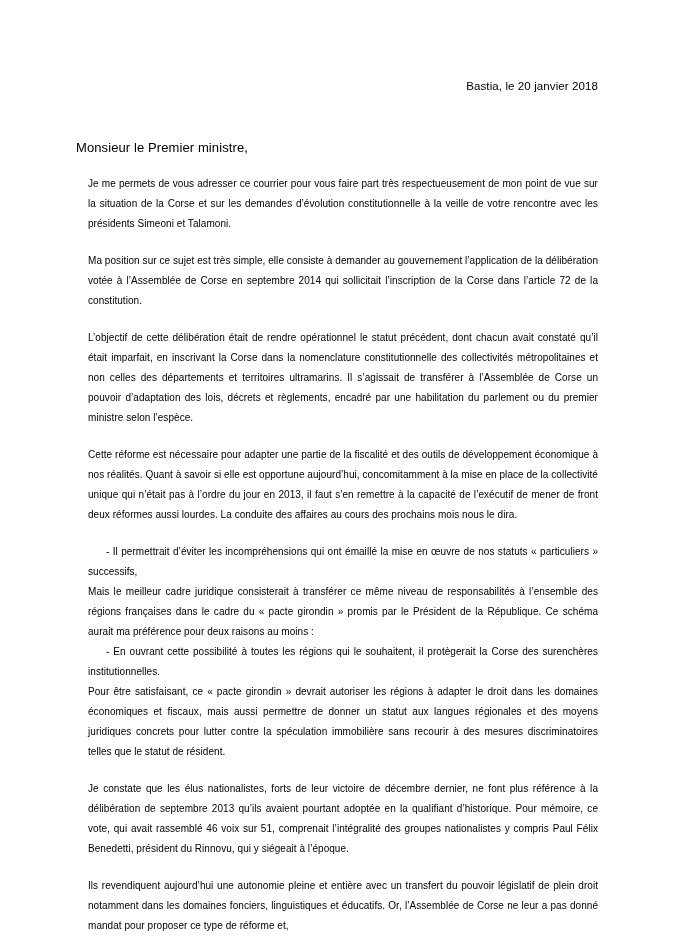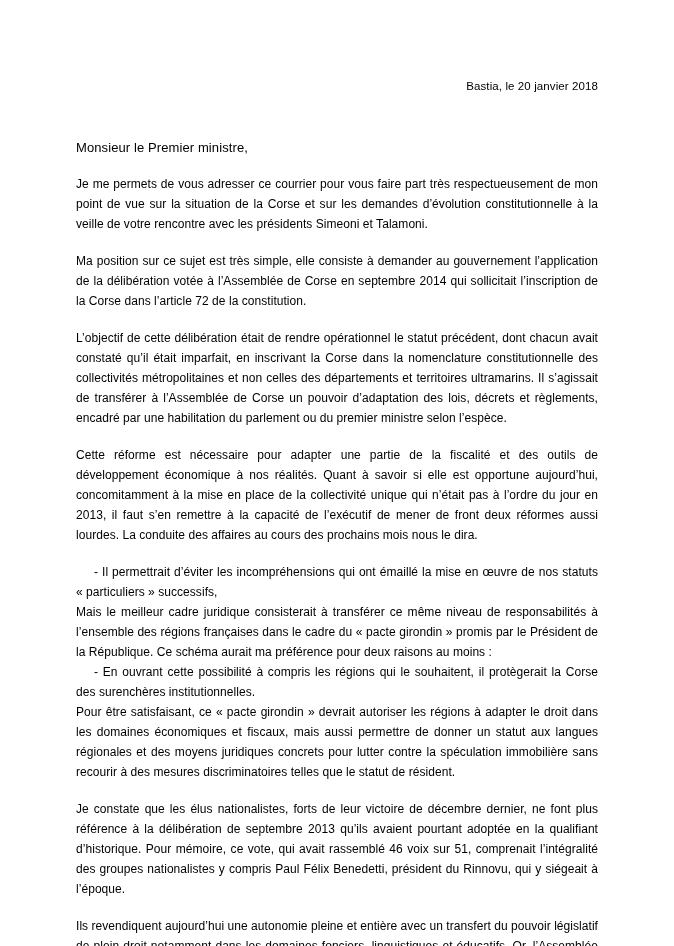--- a/index.html
+++ b/index.html
@@ -33,22 +33,22 @@
   .salutation {
     margin-top: 46px;
     font-size: 13px;
     line-height: 16px;
     letter-spacing: 0.1px;
   }
   .body-block {
     margin-top: 18px;
   }
   p.para {
-    margin: 0 0 17px 0;
-    font-size: 12px;
+    margin: 0 0 17px 12px;
+    font-size: 10px;
     line-height: 20px;
     text-align: justify;
     letter-spacing: 0.05px;
     hyphens: none;
   }
   p.para.tight {
     margin-bottom: 0;
   }
   p.para.indent {
     text-indent: 18px;
@@ -66,19 +66,19 @@
 
   <div class="salutation">Monsieur le Premier ministre,</div>
 
   <div class="body-block">
     <p class="para">Je me permets de vous adresser ce courrier pour vous faire part très respectueusement de mon point de vue sur la situation de la Corse et sur les demandes d’évolution constitutionnelle à la veille de votre rencontre avec les présidents Simeoni et Talamoni.</p>
     <p class="para">Ma position sur ce sujet est très simple, elle consiste à demander au gouvernement l’application de la délibération votée à l’Assemblée de Corse en septembre 2014 qui sollicitait l’inscription de la Corse dans l’article 72 de la constitution.</p>
     <p class="para">L’objectif de cette délibération était de rendre opérationnel le statut précédent, dont chacun avait constaté qu’il était imparfait, en inscrivant la Corse dans la nomenclature constitutionnelle des collectivités métropolitaines et non celles des départements et territoires ultramarins. Il s’agissait de transférer à l’Assemblée de Corse un pouvoir d’adaptation des lois, décrets et règlements, encadré par une habilitation du parlement ou du premier ministre selon l’espèce.</p>
     <p class="para">Cette réforme est nécessaire pour adapter une partie de la fiscalité et des outils de développement économique à nos réalités. Quant à savoir si elle est opportune aujourd’hui, concomitamment à la mise en place de la collectivité unique qui n’était pas à l’ordre du jour en 2013, il faut s’en remettre à la capacité de l’exécutif de mener de front deux réformes aussi lourdes. La conduite des affaires au cours des prochains mois nous le dira.</p>
     <p class="para tight indent">- Il permettrait d’éviter les incompréhensions qui ont émaillé la mise en œuvre de nos statuts « particuliers » successifs,</p>
     <p class="para tight">Mais le meilleur cadre juridique consisterait à transférer ce même niveau de responsabilités à l’ensemble des régions françaises dans le cadre du « pacte girondin » promis par le Président de la République. Ce schéma aurait ma préférence pour deux raisons au moins :</p>
-    <p class="para tight indent">- En ouvrant cette possibilité à compris les régions qui le souhaitent, il protègerait la Corse des surenchères institutionnelles.</p>
+    <p class="para tight indent">- En ouvrant cette possibilité à toutes les régions qui le souhaitent, il protègerait la Corse des surenchères institutionnelles.</p>
     <p class="para">Pour être satisfaisant, ce « pacte girondin » devrait autoriser les régions à adapter le droit dans les domaines économiques et fiscaux, mais aussi permettre de donner un statut aux langues régionales et des moyens juridiques concrets pour lutter contre la spéculation immobilière sans recourir à des mesures discriminatoires telles que le statut de résident.</p>
     <p class="para">Je constate que les élus nationalistes, forts de leur victoire de décembre dernier, ne font plus référence à la délibération de septembre 2013 qu’ils avaient pourtant adoptée en la qualifiant d’historique. Pour mémoire, ce vote, qui avait rassemblé 46 voix sur 51, comprenait l’intégralité des groupes nationalistes y compris Paul Félix Benedetti, président du Rinnovu, qui y siégeait à l’époque.</p>
     <p class="para last-para">Ils revendiquent aujourd’hui une autonomie pleine et entière avec un transfert du pouvoir législatif de plein droit notamment dans les domaines fonciers, linguistiques et éducatifs. Or, l’Assemblée de Corse ne leur a pas donné mandat pour proposer ce type de réforme et,</p>
   </div>
 
 </div>
 
 </body></html>

